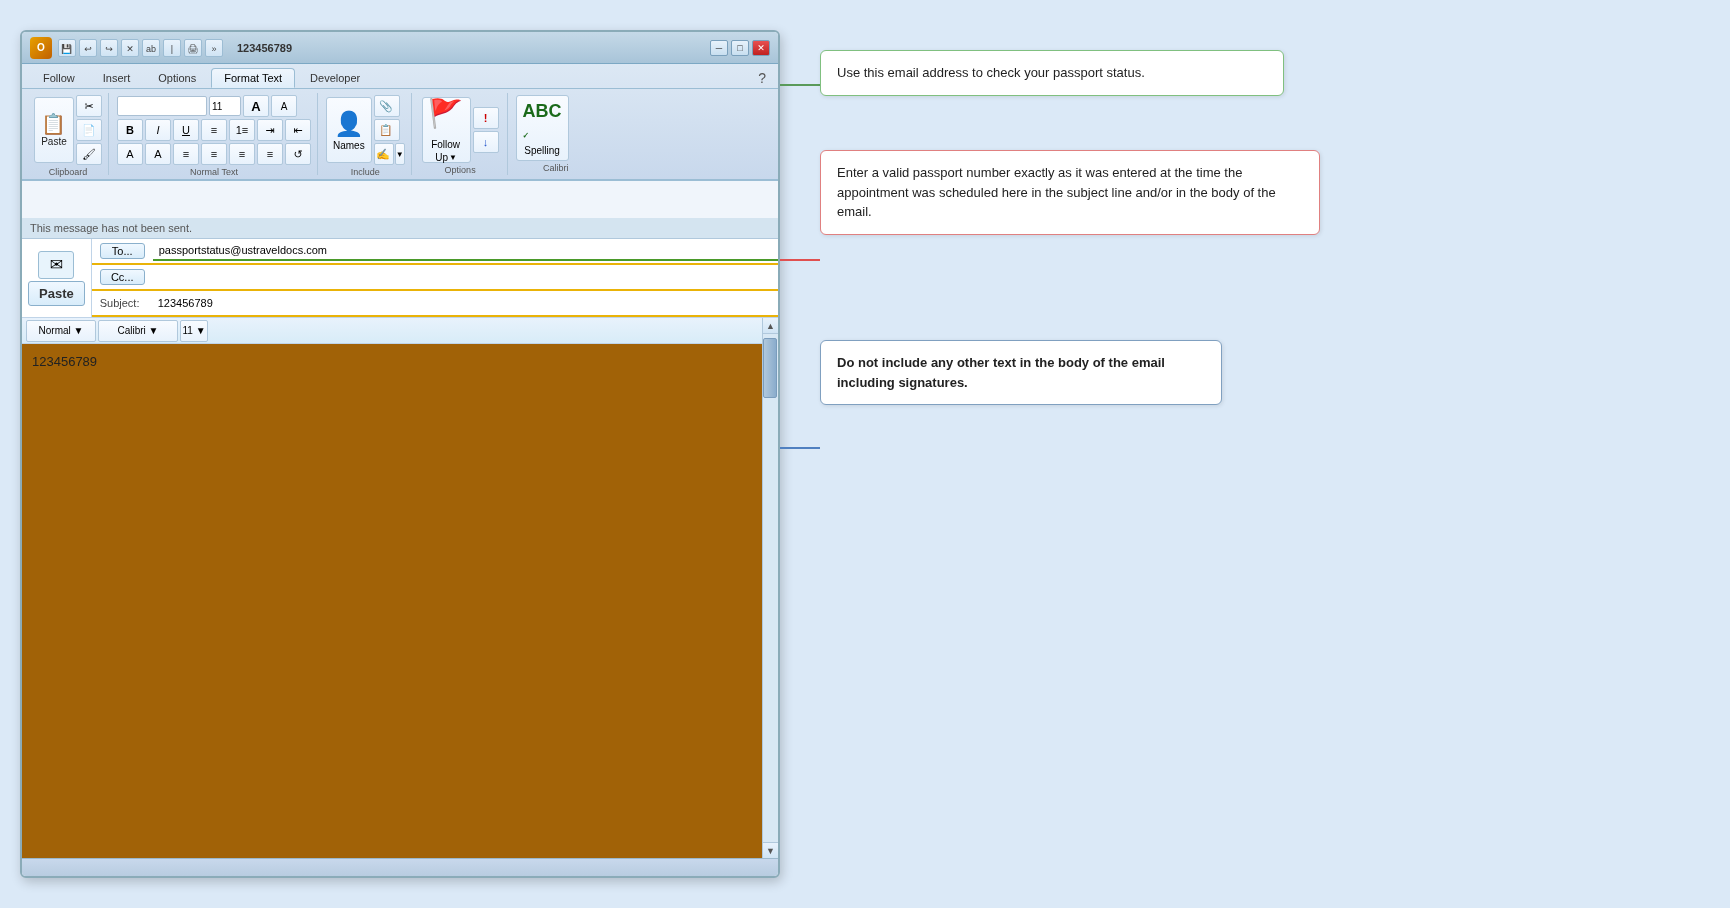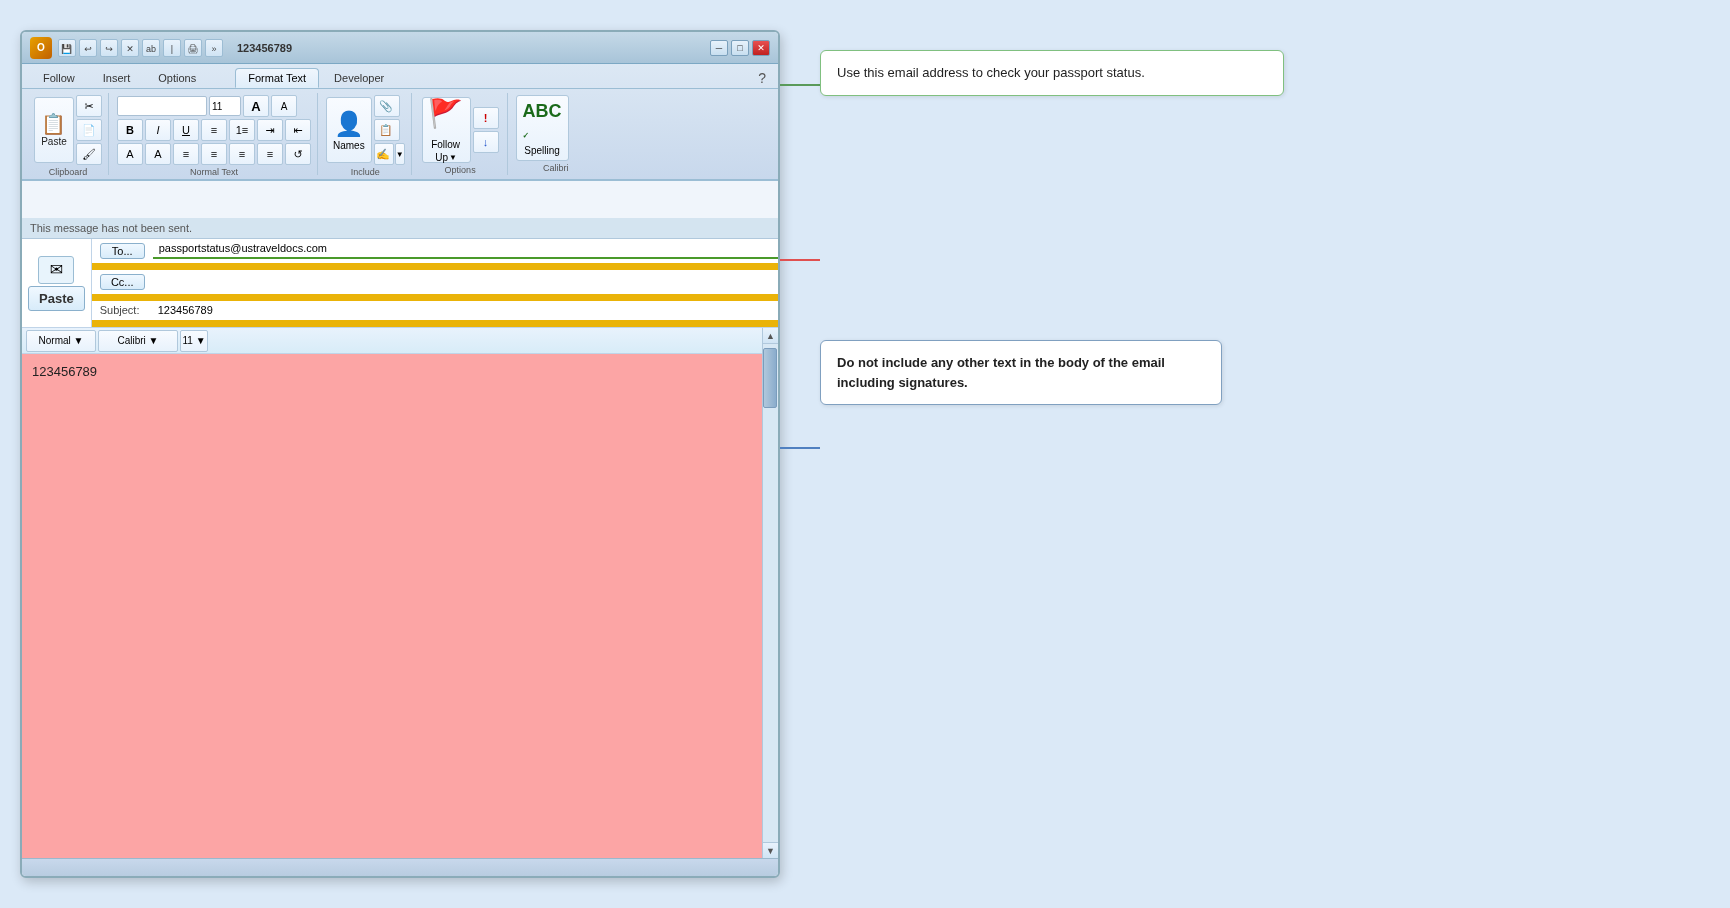--- a/index.html
+++ b/index.html
@@ -120,21 +120,20 @@
       color: #333;
       cursor: pointer;
       border-radius: 4px 4px 0 0;
       border: 1px solid transparent;
     }
     .ribbon-tab.active {
       background: linear-gradient(to bottom, #f0f6fd, #e0eefa);
       border: 1px solid #9bbdd4;
       border-bottom: 1px solid #e0eefa;
       color: #000;
-      margin-left: 24px;
     }
     .ribbon-content {
       display: flex;
       align-items: stretch;
       padding: 4px 6px;
       gap: 2px;
       height: 90px;
     }
     .ribbon-group {
       display: flex;
@@ -240,22 +239,22 @@
       margin-top: 37px;
     }
 
     
     .email-form {
       background: white;
       border-bottom: 1px solid #c0d4e8;
     }
     .email-row {
       display: flex;
-      align-items: flex-start;
-      border-bottom: 7px solid #eab308;
+      align-items: center;
+      border-bottom: 2px solid #eab308;
       min-height: 26px;
     }
     .email-row-side {
       display: flex;
       flex-direction: column;
       align-items: center;
       justify-content: center;
       padding: 4px 8px;
     }
     .field-btn {
@@ -315,21 +314,21 @@
       justify-content: center;
     }
     .form-rows {
       flex: 1;
     }
 
     
     .email-body-area {
       flex: 1;
       display: flex;
-      background: #fca5a5;
+      background: #a16207;
       position: relative;
       overflow: hidden;
     }
     .email-body-text {
       flex: 1;
       padding: 10px;
       font-size: 13px;
       color: #222;
     }
     .scrollbar {
@@ -619,18 +618,21 @@
 
       <line x1="0" y1="230" x2="40" y2="230" stroke="#e05050" stroke-width="2"></line>
 
       <line x1="0" y1="418" x2="40" y2="418" stroke="#5080c0" stroke-width="2"></line>
     </svg>
 
     <div class="callout-box callout-green">
       <span>Use this email address to check your passport status.</span>
     </div>
 
+    <div class="callout-box callout-red">
+      <span>Enter a valid passport number exactly as it was entered at the time the appointment was scheduled here in the subject line and/or in the body of the email.</span>
+    </div>
 
     <div class="callout-box callout-blue">
       <strong><span>Do not include any other text in the body of the email including signatures.</span></strong>
     </div>
   </div>
 </div>
 
 </body></html>

